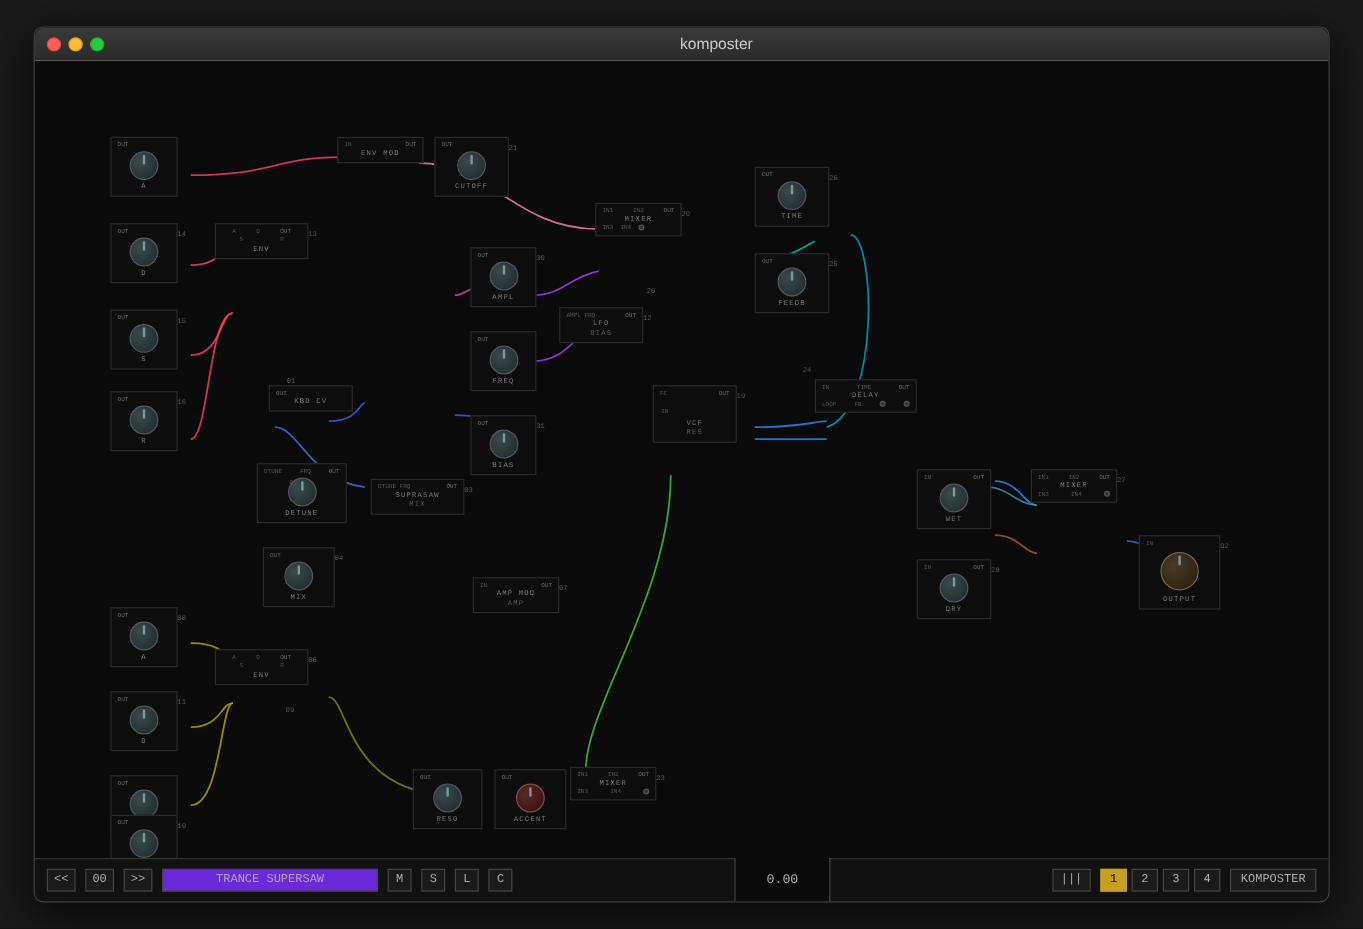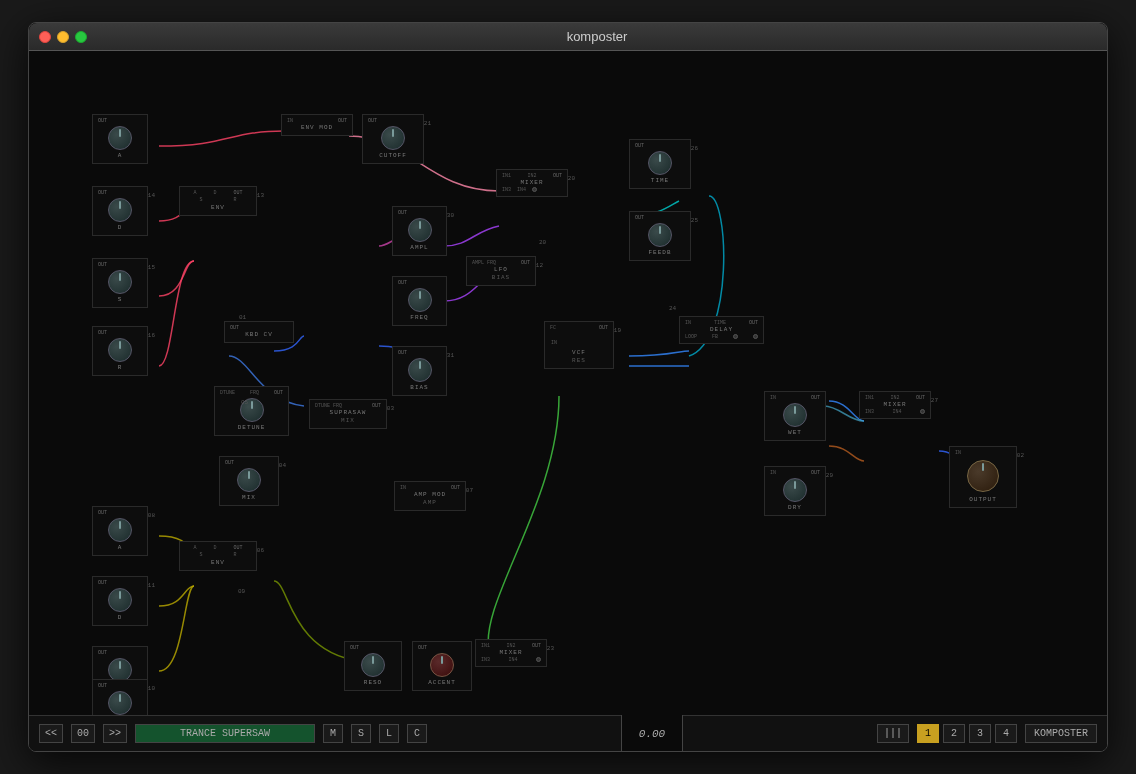--- a/index.html
+++ b/index.html
@@ -127,40 +127,39 @@
       font-size: 10px;
       font-family: 'Courier New', monospace;
       padding: 3px 6px;
       cursor: pointer;
       text-transform: uppercase;
     }
     .btn-nav {
       padding: 3px 5px;
     }
     .patch-name {
-      background: #14532d;
+      background: #6d28d9;
       border: 1px solid #444;
       color: #aaa;
       font-size: 10px;
       font-family: 'Courier New', monospace;
       padding: 3px 10px;
       width: 180px;
       text-align: center;
       text-transform: uppercase;
     }
     .bpm-display {
       background: #0a0a0a;
       border: 1px solid #444;
       color: #aaa;
       font-size: 11px;
       font-family: 'Courier New', monospace;
       padding: 17px 10px;
-      width: 62px;
+      width: 80px;
       text-align: center;
-      font-style: italic;
     }
     .spacer { flex: 1; }
     .page-btns { display: flex; gap: 4px; }
     .page-btn {
       background: #1a1a1a;
       border: 1px solid #444;
       color: #aaa;
       font-size: 10px;
       font-family: 'Courier New', monospace;
       padding: 3px 7px;

